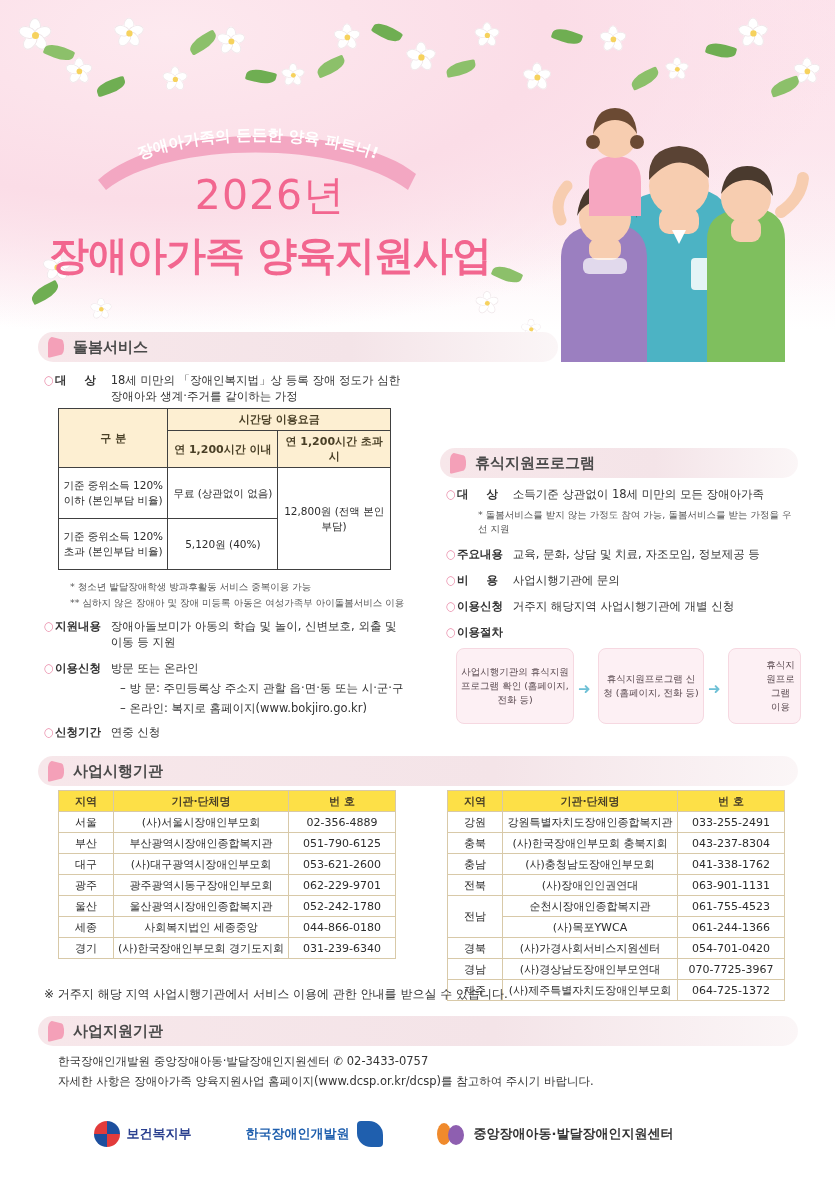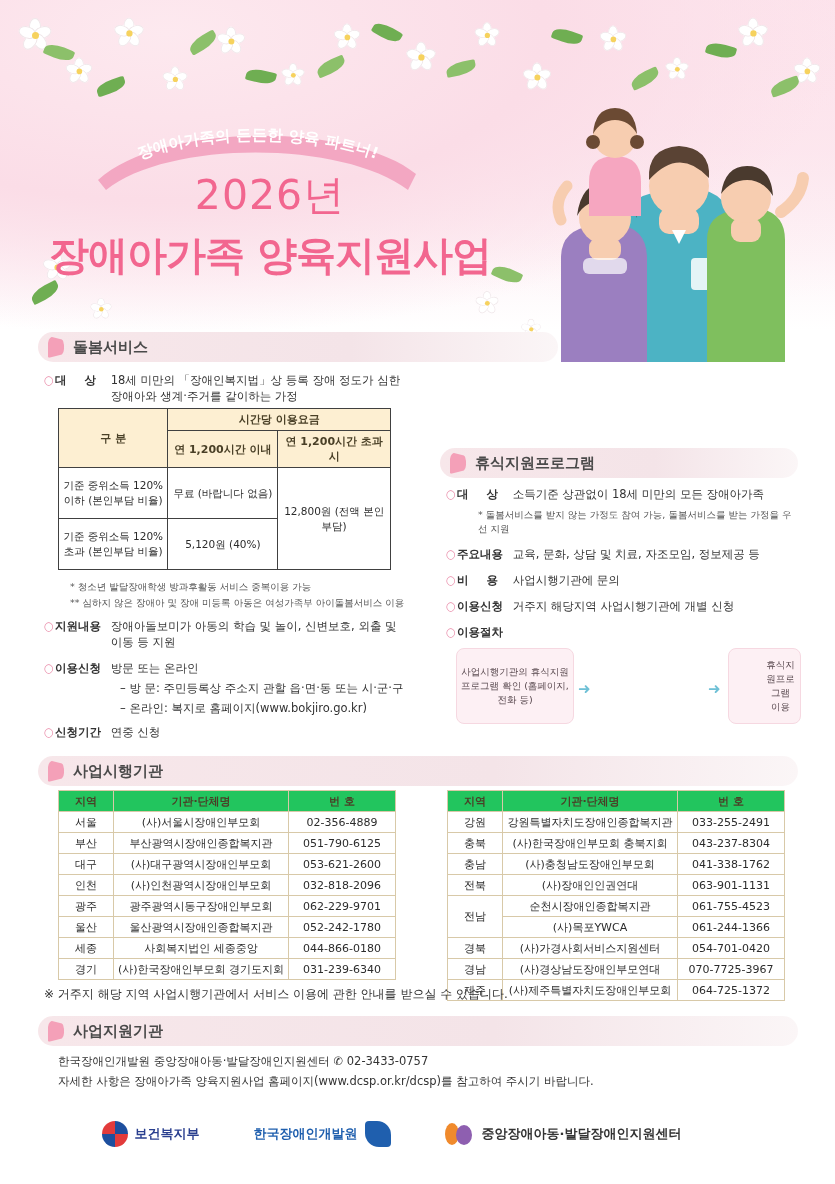--- a/index.html
+++ b/index.html
@@ -80,28 +80,28 @@
   .fbox{
     position:absolute;top:0;height:76px;border-radius:8px;background:#fdf0f4;
     border:1px solid #f6d8e1;display:flex;align-items:center;justify-content:center;
     text-align:center;font-size:9.5px;line-height:14px;color:#5a4a50;padding:0 4px;box-sizing:border-box;
   }
   .arrow{position:absolute;top:32px;font-size:15px;color:#6ec0d6;}
 
   
   .agency{position:absolute;font-size:11px;width:338px;}
   .agency th,.agency td{border:1px solid #d8c9a8;padding:2.5px 3px;text-align:center;}
-  .agency thead th{background:#22c55e;font-weight:bold;color:#4a4027;}
+  .agency thead th{background:#fde047;font-weight:bold;color:#4a4027;}
   .agency td.left{text-align:center;}
   .agency-left{left:58px;top:790px;}
   .agency-right{left:447px;top:790px;}
 
   
   .foot-txt{position:absolute;left:58px;font-size:11.5px;line-height:18px;color:#333;}
-  .logos{position:absolute;left:8px;top:1108px;width:767px;height:52px;display:flex;align-items:center;justify-content:center;gap:54px;}
+  .logos{position:absolute;left:0;top:1108px;width:767px;height:52px;display:flex;align-items:center;justify-content:center;gap:54px;}
   .logo{display:flex;align-items:center;gap:7px;font-size:13px;font-weight:bold;}
   .logo.mohw{color:#2a3f8f;}
   .logo.koddi{color:#1f5fae;}
   .logo.center{color:#333;}
   .mark-mohw{width:26px;height:26px;border-radius:50%;background:
      conic-gradient(#1d4f9e 0 25%, #e23b3b 0 50%, #1d4f9e 0 75%, #e23b3b 0 100%);}
   .mark-koddi{width:26px;height:26px;background:#1f5fae;border-radius:4px 14px 4px 14px;}
   .mark-center{width:30px;height:26px;position:relative;}
   .mark-center .c1{position:absolute;left:0;top:2px;width:14px;height:22px;border-radius:50%;background:#f08a2c;}
   .mark-center .c2{position:absolute;left:11px;top:4px;width:16px;height:20px;border-radius:50%;background:#8e5fb0;}
@@ -332,21 +332,21 @@
       <th colspan="2">시간당 이용요금</th>
     </tr>
     <tr>
       <th style="width:110px;">연 1,200시간 이내</th>
       <th style="width:113px;">연 1,200시간 초과 시</th>
     </tr>
   </thead>
   <tbody>
     <tr>
       <td style="height:44px;" class="cell-note">기준 중위소득 120% 이하 (본인부담 비율)</td>
-      <td class="cell-note">무료 (바랍니다 없음)</td>
+      <td class="cell-note">무료 (상관없이 없음)</td>
       <td rowspan="2" class="cell-note">12,800원 (전액 본인부담)</td>
     </tr>
     <tr>
       <td style="height:44px;" class="cell-note">기준 중위소득 120% 초과 (본인부담 비율)</td>
       <td class="cell-note">5,120원 (40%)</td>
     </tr>
   </tbody>
 </table>
 
 <div class="note" style="left:70px;top:580px;width:350px;">* 청소년 발달장애학생 방과후활동 서비스 중복이용 가능</div>
@@ -395,20 +395,21 @@
   <span style="margin-left:6px;">거주지 해당지역 사업시행기관에 개별 신청</span>
 </div>
 
 <div class="row" style="left:446px;top:624px;">
   <span class="bullet">○</span><span class="lbl">이용절차</span>
 </div>
 
 <div class="flow">
   <div class="fbox" style="left:0;width:118px;">사업시행기관의 휴식지원프로그램 확인 (홈페이지, 전화 등)</div>
   <div class="arrow" style="left:122px;">➜</div>
+  <div class="fbox" style="left:142px;width:106px;">휴식지원프로그램 신청 (홈페이지, 전화 등)</div>
   <div class="arrow" style="left:252px;">➜</div>
   <div class="fbox" style="left:272px;width:73px;padding-left:36px;">휴식지원프로그램 이용</div>
 </div>
 
 <div class="sec" style="left:38px;top:756px;width:760px;">
   <div class="pin"></div>
   <div class="sec-t">사업시행기관</div>
 </div>
 
 <table class="agency agency-left" id="agency-left">
@@ -429,25 +430,20 @@
         <td>부산</td>
         <td class="left">부산광역시장애인종합복지관</td>
         <td>051-790-6125</td>
       </tr>
       <tr>
         <td>대구</td>
         <td class="left">(사)대구광역시장애인부모회</td>
         <td>053-621-2600</td>
       </tr>
       <tr>
-        <td>인천</td>
-        <td class="left">(사)인천광역시장애인부모회</td>
-        <td>032-818-2096</td>
-      </tr>
-      <tr>
         <td>광주</td>
         <td class="left">광주광역시동구장애인부모회</td>
         <td>062-229-9701</td>
       </tr>
       <tr>
         <td>울산</td>
         <td class="left">울산광역시장애인종합복지관</td>
         <td>052-242-1780</td>
       </tr>
       <tr>

